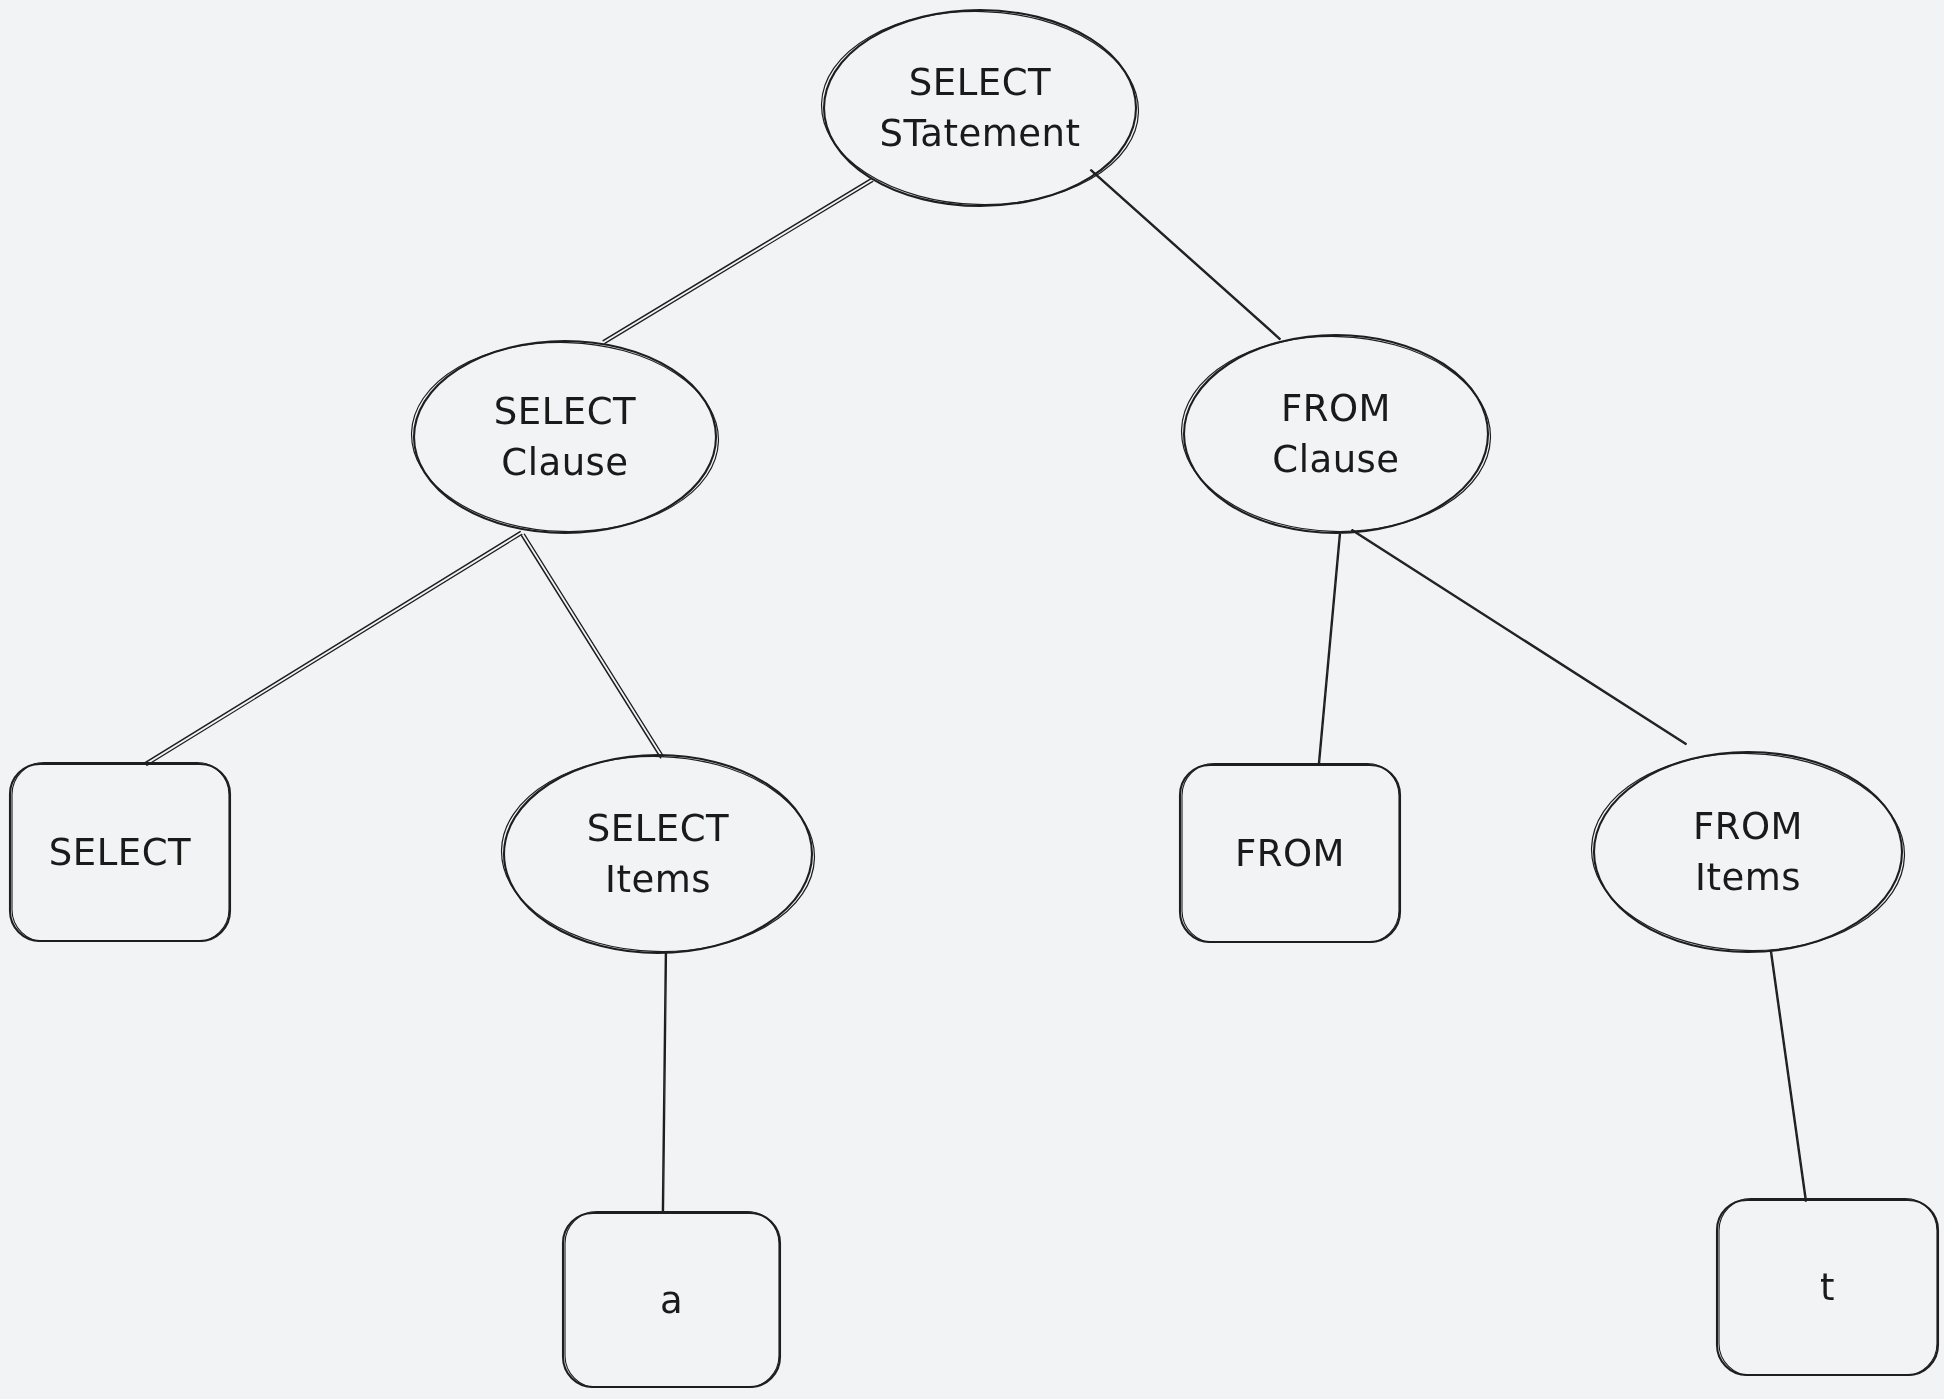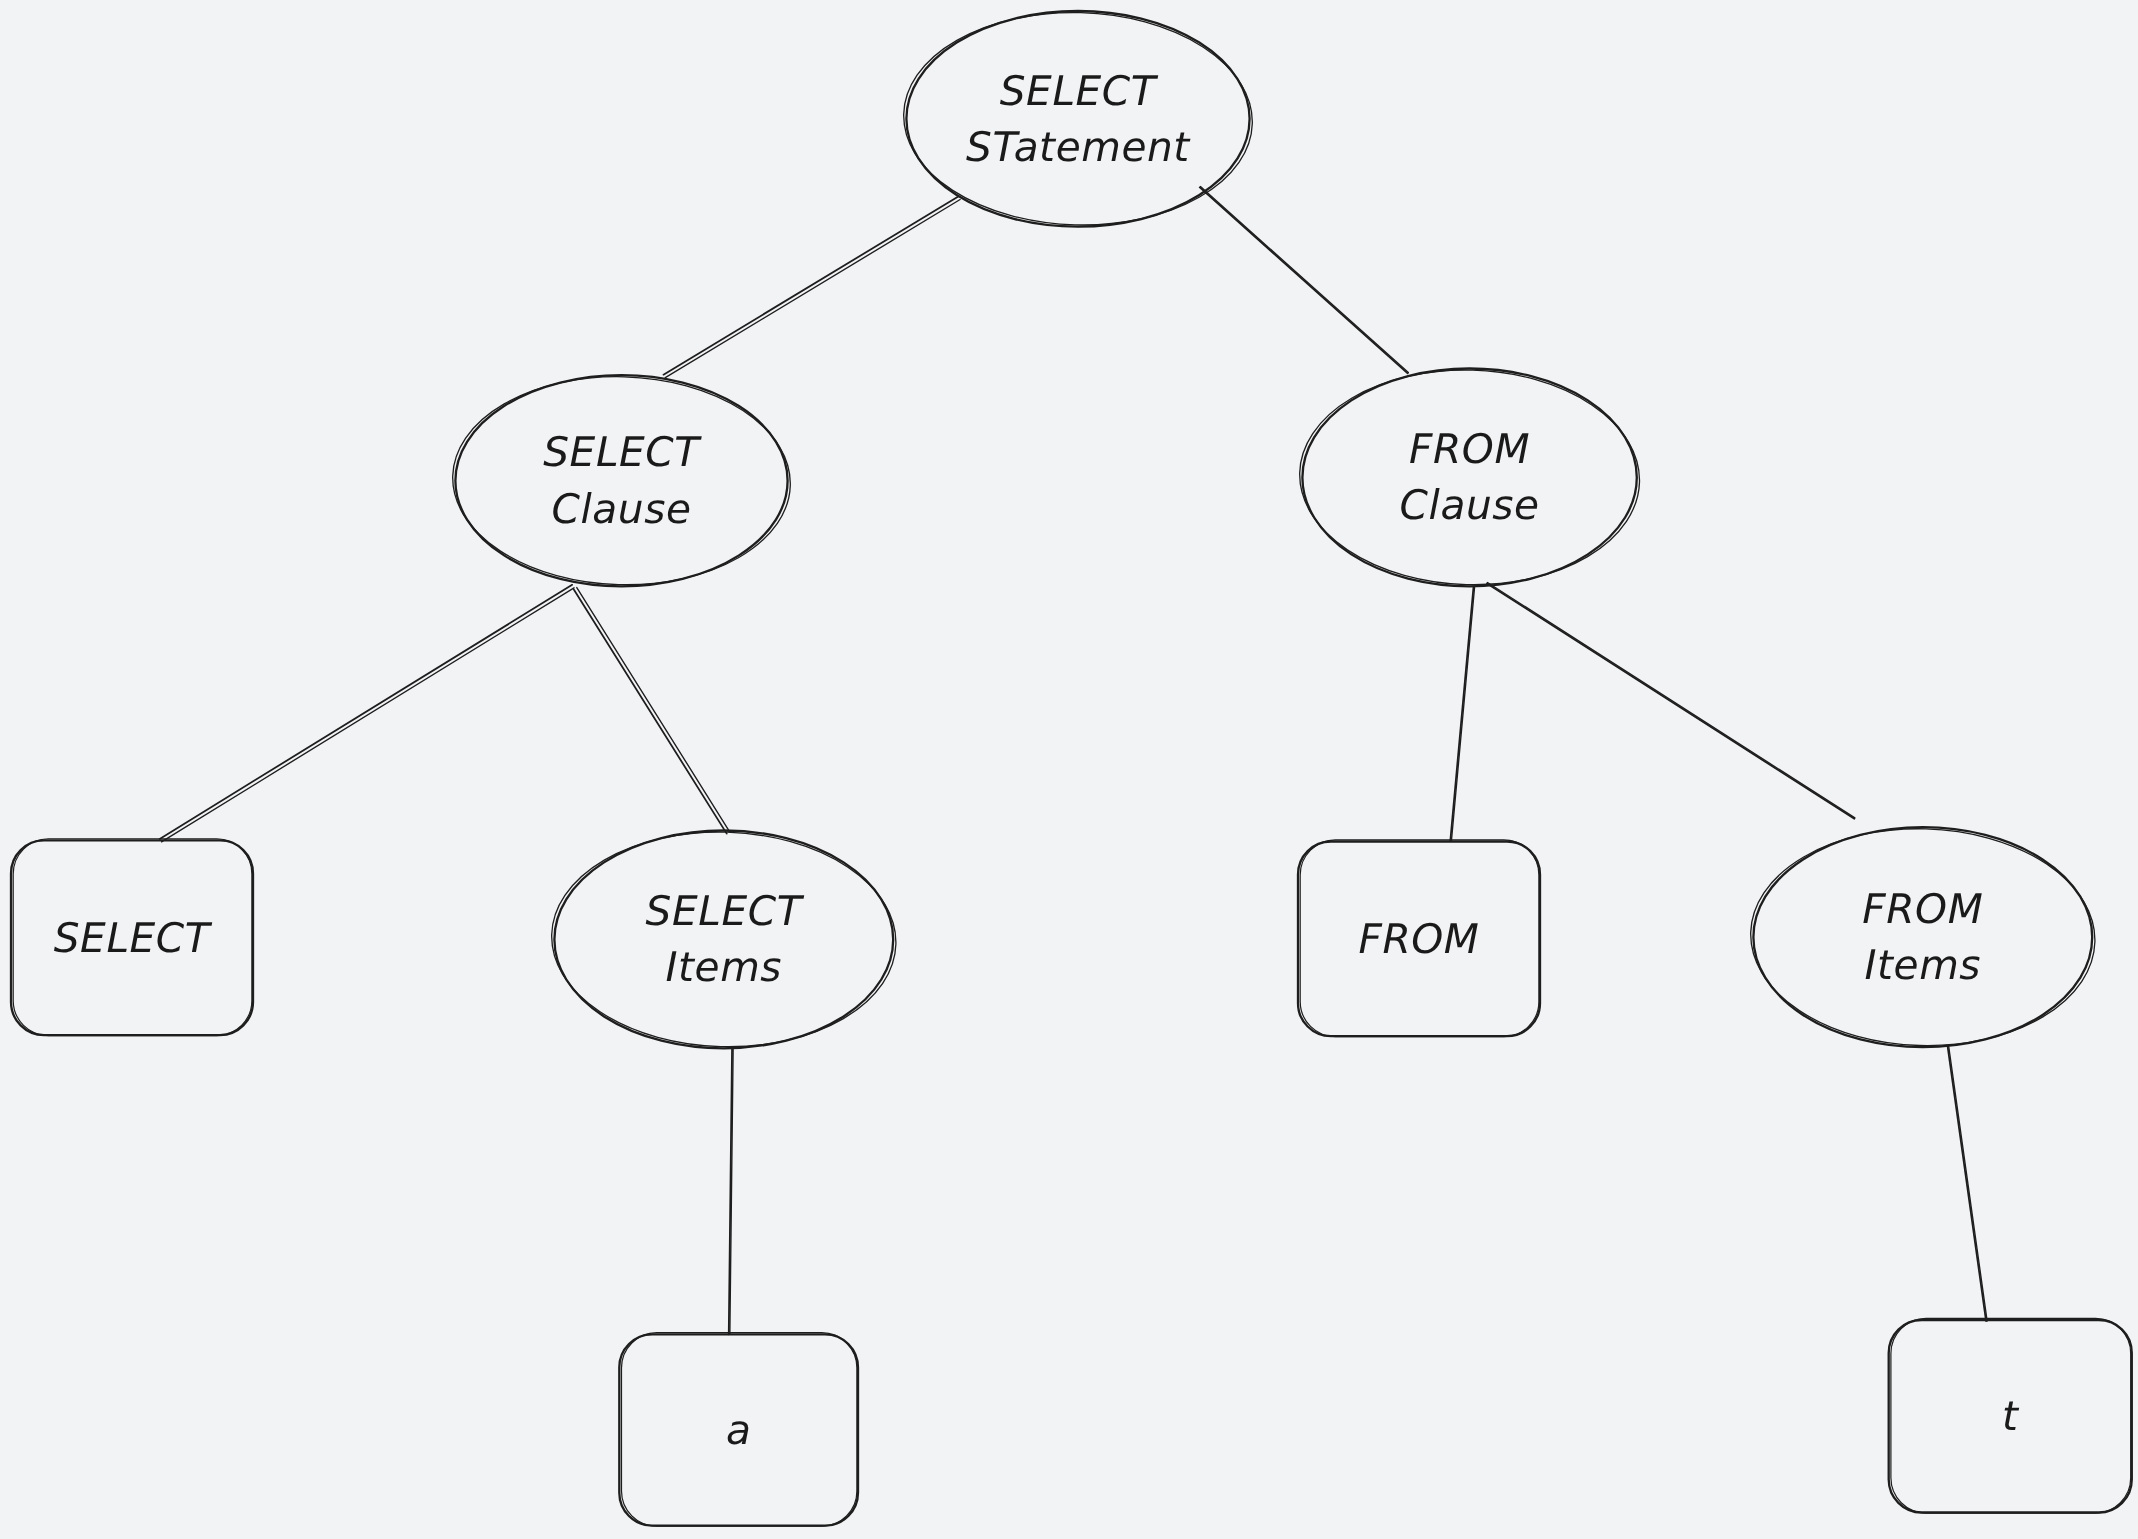--- a/index.html
+++ b/index.html
@@ -8,21 +8,20 @@
     width: 1944px;
     height: 1399px;
     overflow: hidden;
     background: #f2f3f5;
     font-family: "DejaVu Sans", "Liberation Sans", sans-serif;
   }
   .canvas {
     position: relative;
     width: 1944px;
     height: 1399px;
-    font-style: italic;
   }
   svg { display: block; }
   .node-shape {
     fill: none;
     stroke: #1e1e1e;
   }
   .node-label {
     fill: #1a1a1a;
     font-family: "DejaVu Sans", "Liberation Sans", sans-serif;
     font-size: 37px;

